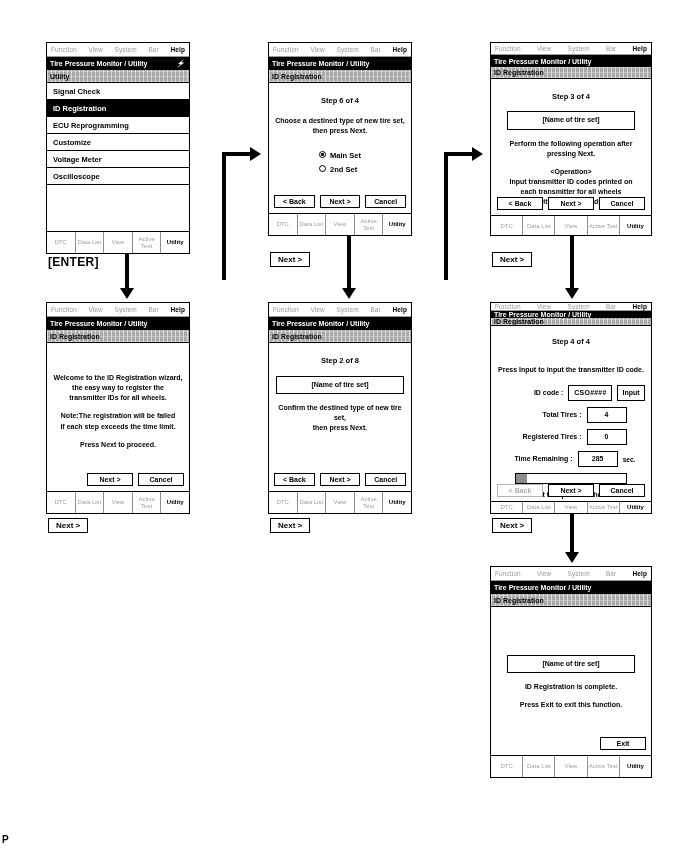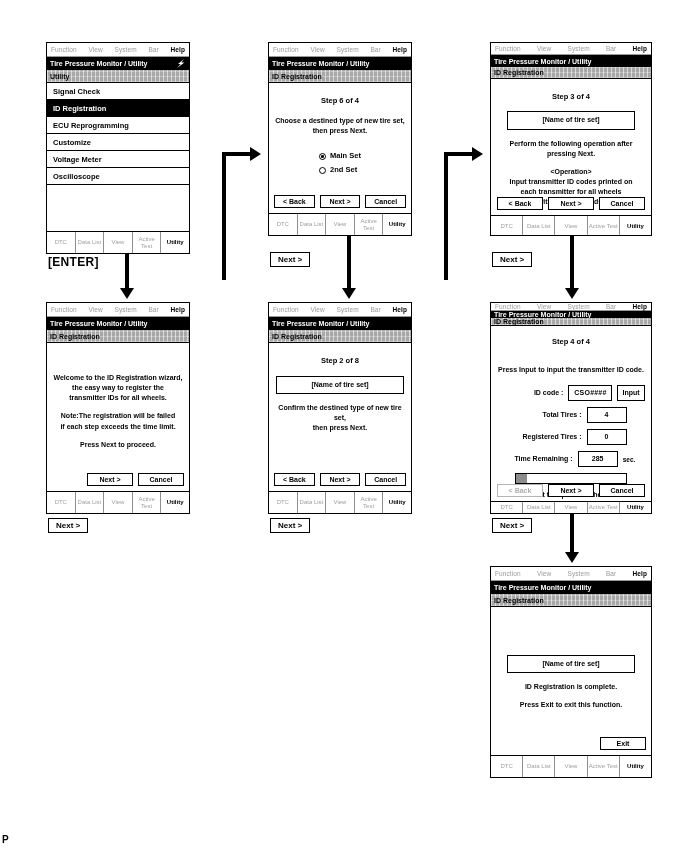--- a/index.html
+++ b/index.html
@@ -135,21 +135,21 @@
   .namebox {
     width: 128px;
     border: 1.2px solid #000;
     padding: 3px 0;
     font-size: 7px;
     font-weight: bold;
     margin: 0 0 9px 0;
     background: #fff;
   }
   .radios { margin-top: 4px; text-align: left; display: inline-block; }
-  .radioline { display: flex; align-items: center; gap: 4px; margin: 3px 0; font-size: 7.5px; }
+  .radioline { display: flex; align-items: flex-start; gap: 4px; margin: 3px 0; font-size: 7.5px; }
   .rad {
     width: 7px; height: 7px; border: 1.2px solid #000; border-radius: 50%;
     display: inline-block; position: relative; background: #fff;
   }
   .rad.on::after {
     content: ""; position: absolute; left: 1.2px; top: 1.2px;
     width: 2.6px; height: 2.6px; border-radius: 50%; background: #000;
   }
 
   .btnrow {

